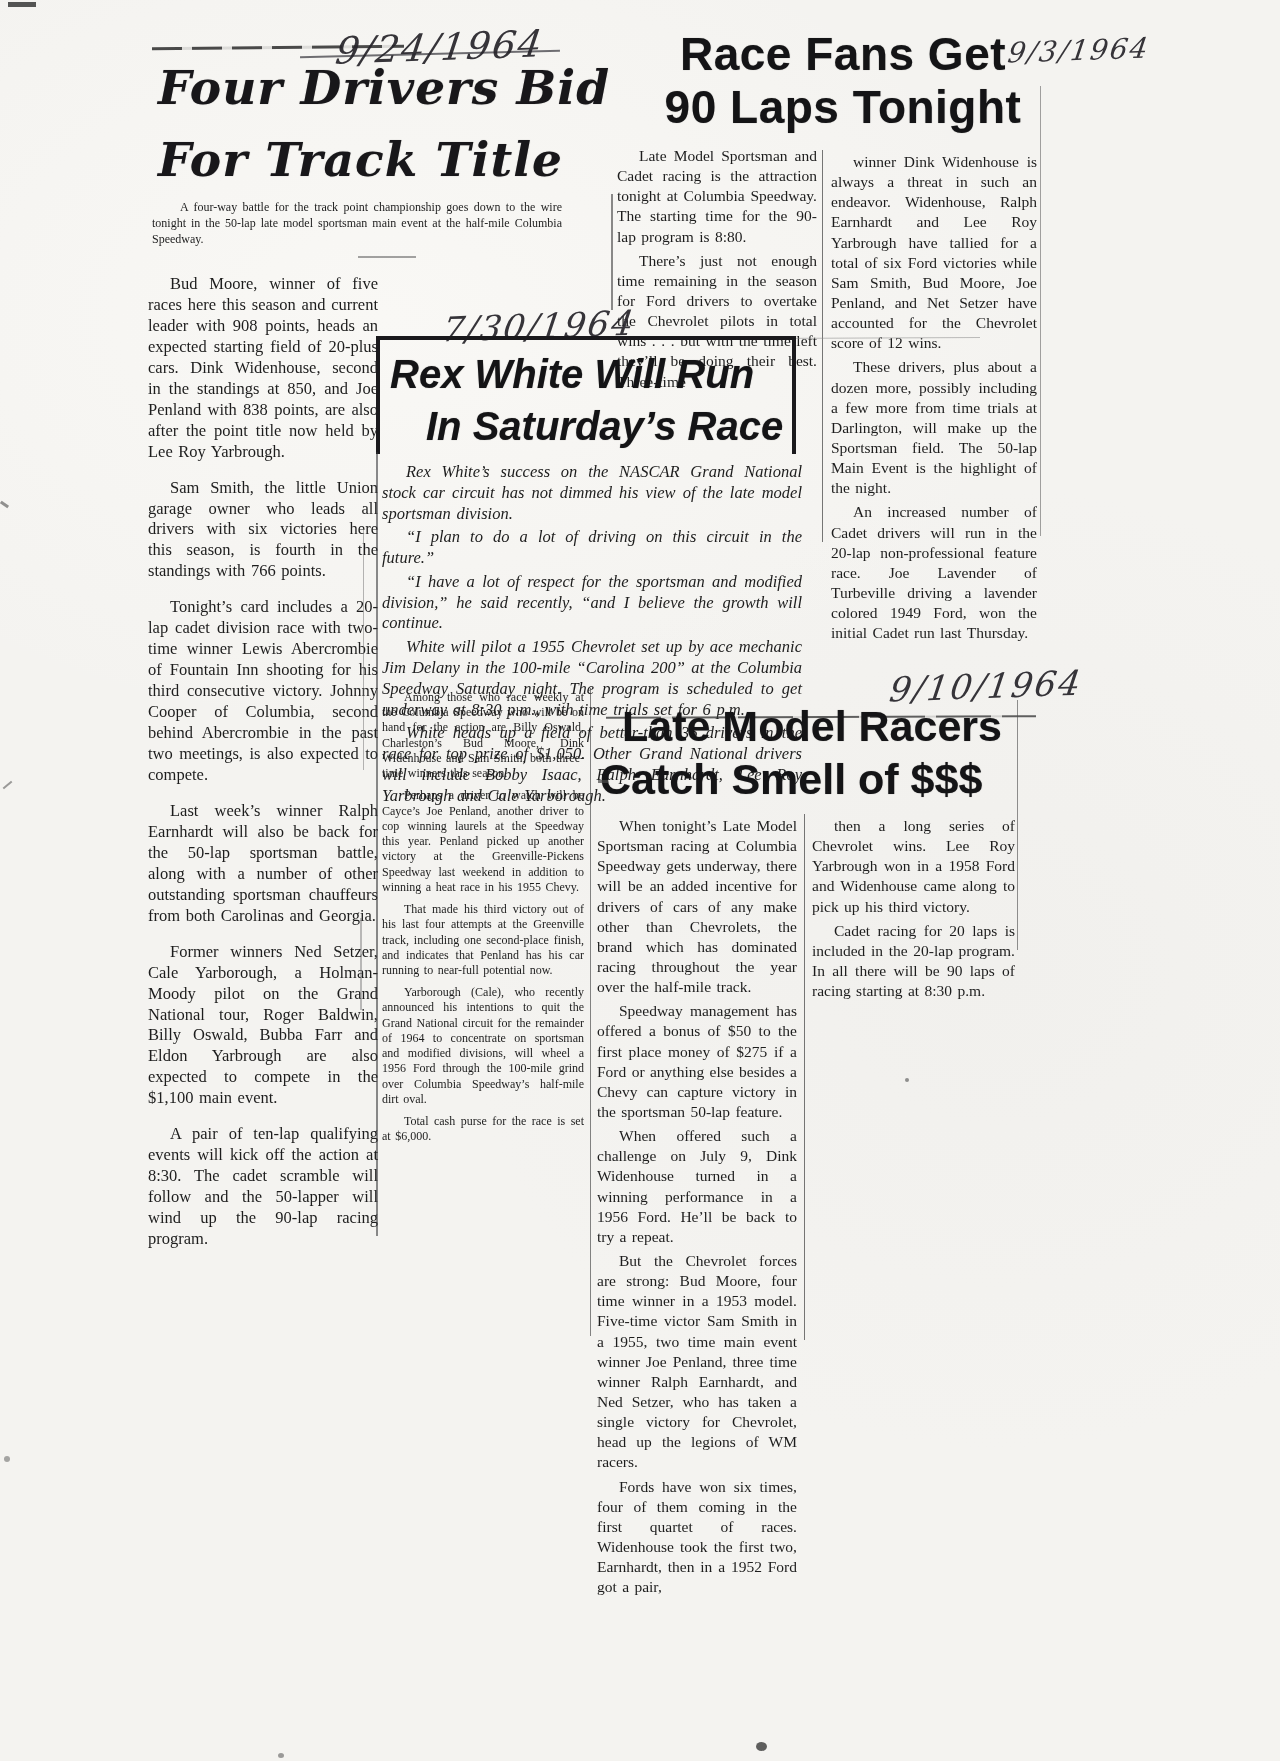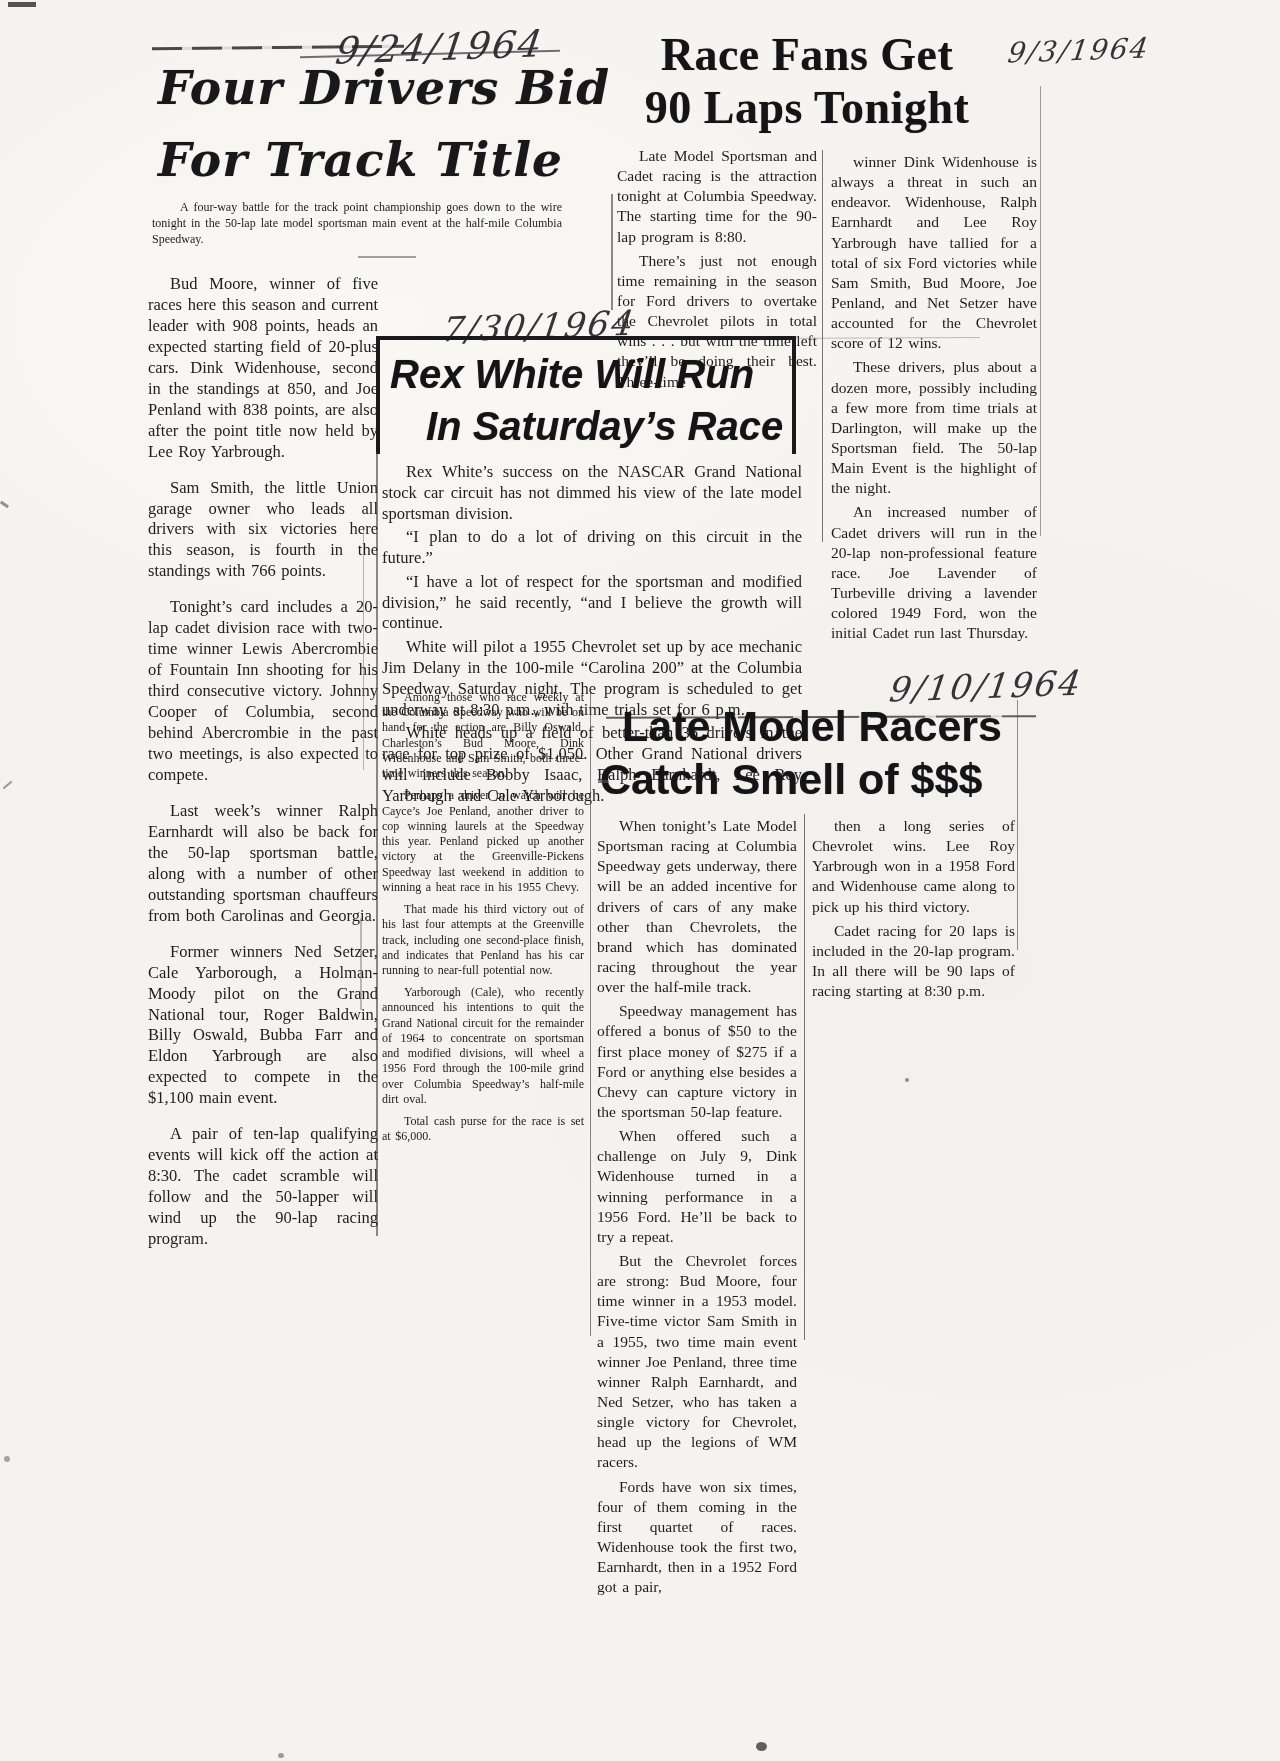--- a/index.html
+++ b/index.html
@@ -31,41 +31,41 @@
     font-size:47px;line-height:1;letter-spacing:1px;color:#18171a;text-shadow:0 0 1px rgba(20,20,20,.35);}
   .a1-h.l1{left:158px;top:64px;}
   .a1-h.l2{left:158px;top:136px;}
   .a1-lead{left:152px;top:200px;width:410px;font-size:12px;line-height:1.33;text-indent:28px;}
   .a1-squiggle{left:358px;top:256px;width:58px;height:2px;background:#5a5a5a;opacity:.55;}
   .a1-col{left:148px;top:274px;width:230px;font-size:16.5px;line-height:1.27;}
   .a1-col .para{margin-bottom:15px;}
   .a1-rule1{left:363px;top:530px;width:1px;height:240px;background:#6f6f6f;opacity:.5;}
   .a1-rule2{left:360px;top:918px;width:2px;height:92px;background:#6f6f6f;opacity:.45;}
   
-  .a2-h{position:absolute;left:602px;top:28px;width:410px;margin:0;text-align:center;
-    font-family:Liberation Serif, serif;font-weight:700;font-size:46px;line-height:1.16;
+  .a2-h{position:absolute;left:638px;top:28px;width:410px;margin:0;text-align:center;
+    font-family:Liberation Sans, sans-serif;font-weight:700;font-size:46px;line-height:1.16;
     letter-spacing:.5px;color:#141416;text-shadow:0 0 1px rgba(10,10,10,.4);}
   .a2-h span{display:block;}
   .a2-date{left:1008px;top:34px;font-size:28px;}
   .a2-col1{left:617px;top:146px;width:200px;font-size:15.5px;line-height:1.3;}
   .a2-col2{left:831px;top:152px;width:206px;font-size:15.5px;line-height:1.3;}
   .a2-col1 .para,.a2-col2 .para{margin-bottom:4px;}
   .a2-rule-mid{left:822px;top:150px;width:1px;height:392px;background:#3f3f3f;opacity:.7;}
   .a2-rule-left{left:611px;top:194px;width:2px;height:116px;background:#3f3f3f;opacity:.6;}
   .a2-rule-right{left:1040px;top:86px;width:1px;height:450px;background:#4a4a4a;opacity:.5;}
   
   .a3-date{left:443px;top:306px;font-size:34px;}
   .a3-dateline{left:556px;top:338px;width:424px;height:1px;background:#8a8a8a;opacity:.55;transform:rotate(-.3deg);}
   .a3-box{left:376px;top:336px;width:420px;height:118px;border:4px solid #1a191c;border-bottom:none;box-sizing:border-box;}
   .a3-h{position:absolute;left:390px;top:348px;margin:0;font-family:"Liberation Sans",sans-serif;
     font-style:italic;font-weight:700;font-size:40px;line-height:1.3;color:#141416;
     text-shadow:0 0 1px rgba(10,10,10,.4);}
   .a3-h span{display:block;}
   .a3-h .l2{padding-left:36px;}
-  .a3-wide{left:382px;top:462px;width:420px;font-size:16.5px;line-height:1.26;}
+  .a3-wide{left:382px;top:462px;width:420px;font-size:16.5px;line-height:1.26;font-style:italic;}
   .a3-wide .para{margin-bottom:3px;text-indent:24px;}
   .a3-col{left:382px;top:690px;width:202px;font-size:12px;line-height:1.27;}
   .a3-col .para{margin-bottom:7px;}
   .a3-rule-left{left:376px;top:452px;width:2px;height:784px;background:#2e2d31;opacity:.55;}
   .a3-rule-right{left:590px;top:688px;width:1px;height:648px;background:#434343;opacity:.65;}
   
   .a4-date{left:890px;top:666px;font-size:34px;}
   .a4-dashline{left:606px;top:716px;width:430px;height:2px;
     background:repeating-linear-gradient(90deg,#3a3a3a 0 55px,rgba(58,58,58,.2) 55px 66px);
     opacity:.8;transform:rotate(-.2deg);}

